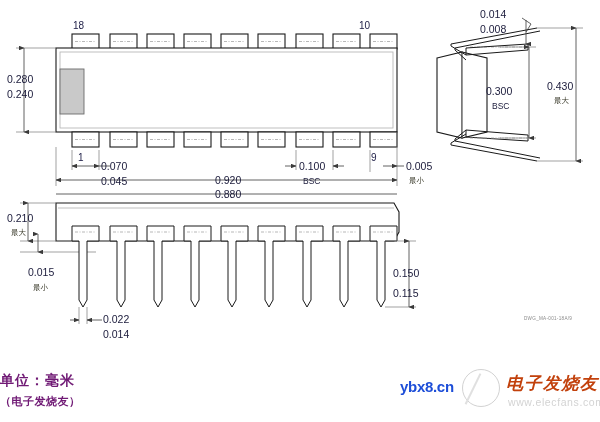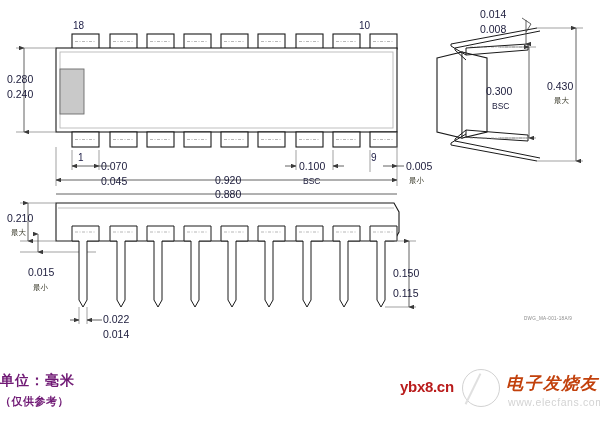--- a/index.html
+++ b/index.html
@@ -126,21 +126,21 @@
     width: 204px;
     height: 54px;
   }
   #wm-ybx {
     position: absolute;
     left: 4px;
     top: 12px;
     font-family: "Liberation Sans", "DejaVu Sans", sans-serif;
     font-size: 15px;
     font-weight: bold;
-    color: #b91c1c;
+    color: #1d4ed8;
     letter-spacing: -0.3px;
   }
   #wm-circle {
     position: absolute;
     left: 66px;
     top: 3px;
     width: 36px;
     height: 36px;
     border: 1.6px solid #d2d2d2;
     border-radius: 50%;
@@ -437,21 +437,21 @@
       <text class="dimtext small" x="492" y="109">BSC</text>
 
       <text class="dimtext" x="547" y="90">0.430</text>
       <text class="cjk" x="554" y="103">最大</text>
     </g>
   </svg>
 
   <div id="docid">DWG_MA-001-18A/9</div>
 
   <div class="caption" id="caption-units">单位：毫米</div>
-  <div class="caption" id="caption-note">（仅供参考）</div>
+  <div class="caption" id="caption-note">（电子发烧友）</div>
 
   <div id="watermark">
     <div id="wm-ybx">ybx8.cn</div>
     <div id="wm-circle"></div>
     <div id="wm-cn">电子发烧友</div>
     <div id="wm-url">www.elecfans.com</div>
   </div>
 
 </div>
 

